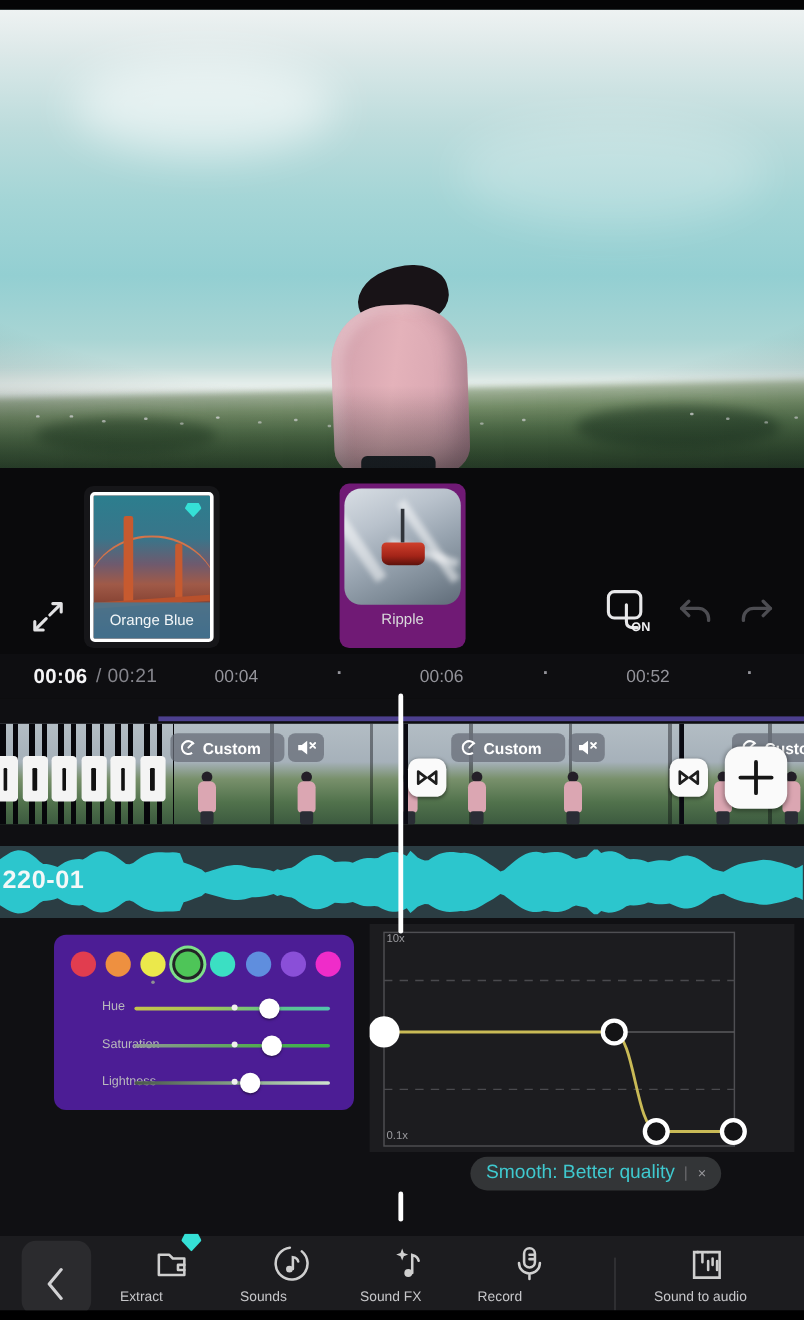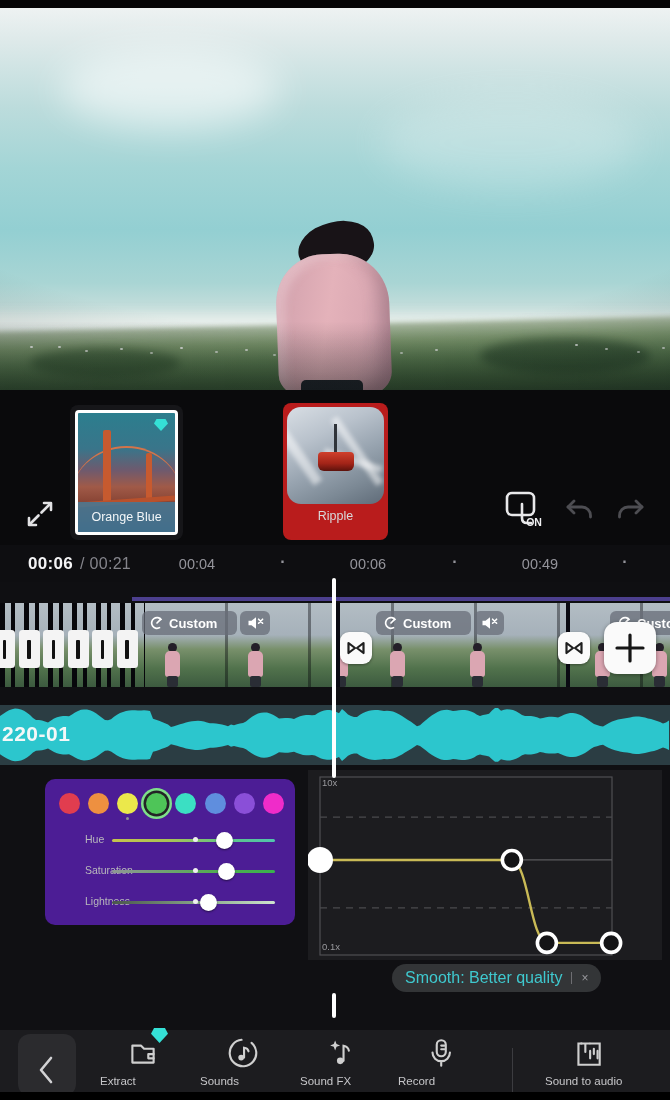--- a/index.html
+++ b/index.html
@@ -46,21 +46,21 @@
   .thumb1{position:absolute;inset:5px;border:3px solid #fff;border-radius:4px;overflow:hidden;
         background:linear-gradient(180deg,#2c7e8e 0%,#39758a 30%,#6e5a6e 48%,#a05a48 62%,#8a4636 74%,#283050 100%);}
   .tower{position:absolute;width:8px;background:#c75a2f;border-radius:2px;}
   .deck{position:absolute;left:0;right:0;top:72%;height:5px;background:#b9512c;transform:rotate(-4deg);}
   .cables{position:absolute;left:-8%;right:-8%;top:28%;height:44%;
         border-radius:50% 50% 0 0/100% 100% 0 0;border-top:2px solid #d4744a;}
   .fname1{position:absolute;left:0;right:0;bottom:0;height:30px;background:rgba(70,120,148,.88);
         color:#f2f6f8;font-size:12.5px;display:flex;align-items:center;justify-content:center;}
   .gem{background:#35e0d6;clip-path:polygon(50% 100%,0 38%,18% 0,82% 0,100% 38%);}
   .gem.on-card{position:absolute;right:7px;top:6px;width:14px;height:12px;}
-  .card2{left:283px;top:13px;width:105px;height:137px;background:#b91c1c;}
+  .card2{left:283px;top:13px;width:105px;height:137px;background:#701a75;}
   .thumb2{position:absolute;left:4px;top:4px;right:4px;height:97px;border-radius:14px;overflow:hidden;
         background:linear-gradient(155deg,#d8dee4 0%,#b9c2cc 30%,#98a4b0 55%,#7c8995 78%,#5f6b78 100%);}
   .snow-streak{position:absolute;background:rgba(255,255,255,.5);filter:blur(2px);transform:rotate(-35deg);}
   .cablecar{position:absolute;left:50%;top:46%;width:36px;height:19px;margin-left:-18px;border-radius:4px 4px 6px 6px;
         background:linear-gradient(180deg,#d0402c 0%,#a32418 60%,#5c120c 100%);}
   .cablecar:before{content:"";position:absolute;left:16px;top:-28px;width:3px;height:28px;background:#30343a;}
   .fname2{position:absolute;left:0;right:0;top:106px;text-align:center;color:#d9d9db;font-size:12.5px;}
   .compare-btn{left:504px;top:100px;width:50px;height:42px;}
   .undo-btn{left:563px;top:108px;width:34px;height:26px;}
   .redo-btn{left:613px;top:108px;width:34px;height:26px;}
@@ -218,21 +218,21 @@
   </div>
 
   <div class="abs ruler">
     <span class="time-cur">00:06</span>
     <span class="time-total"><span>/</span>&nbsp;<span>00:21</span></span>
     <div id="ticks">
         <span class="tick" style="left: 197px;">00:04</span>
         <span class="tick dot" style="left: 283px;">·</span>
         <span class="tick" style="left: 368px;">00:06</span>
         <span class="tick dot" style="left: 455px;">·</span>
-        <span class="tick" style="left: 540px;">00:49</span>
+        <span class="tick" style="left: 540px;">00:52</span>
         <span class="tick dot" style="left: 625px;">·</span>
       </div>
   </div>
 
   <div class="abs clips">
     <div class="pbar"></div>
     <div class="strip">
       <div class="framebase" style="left:0;width:145px;">
         <div class="barcode-ov"></div>
       </div>

